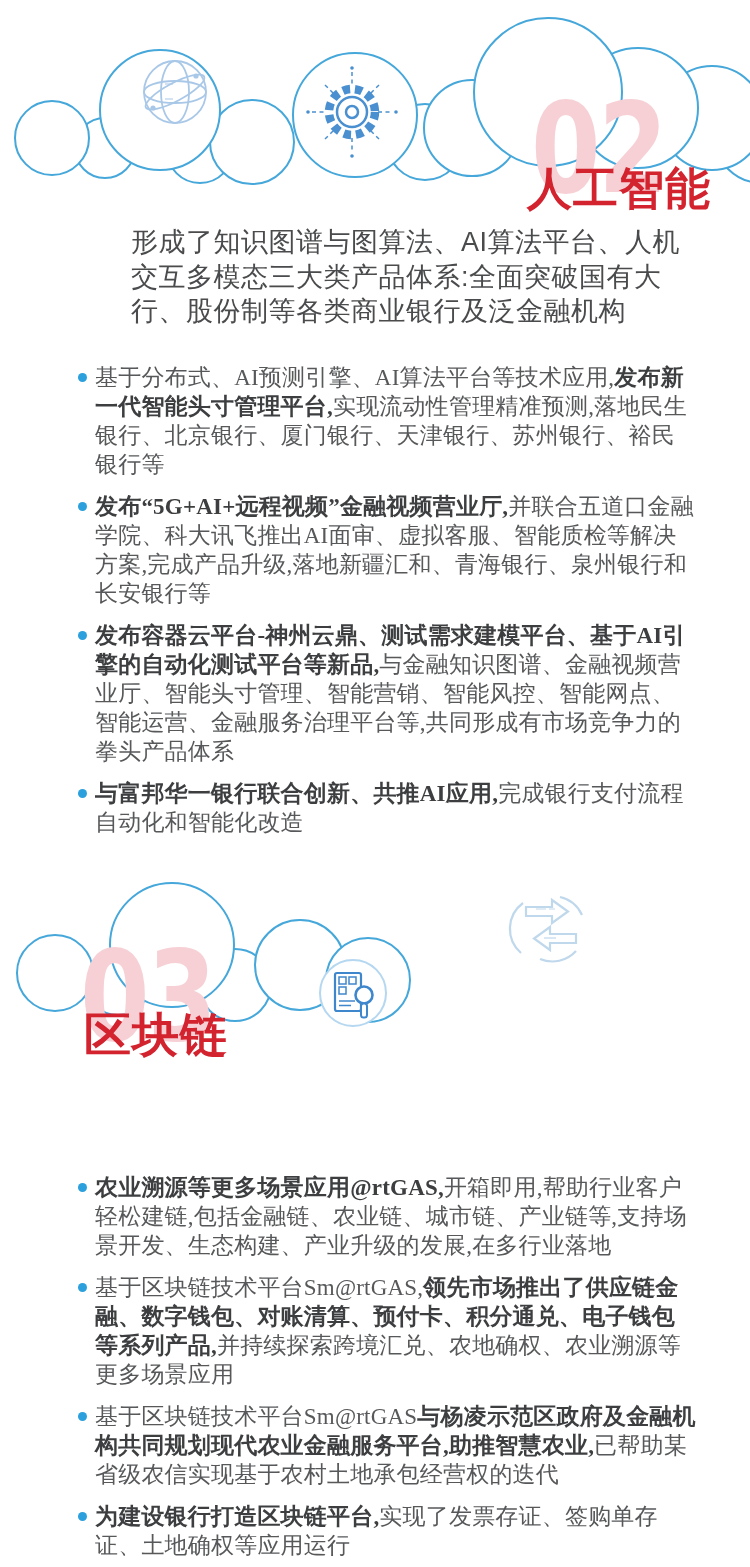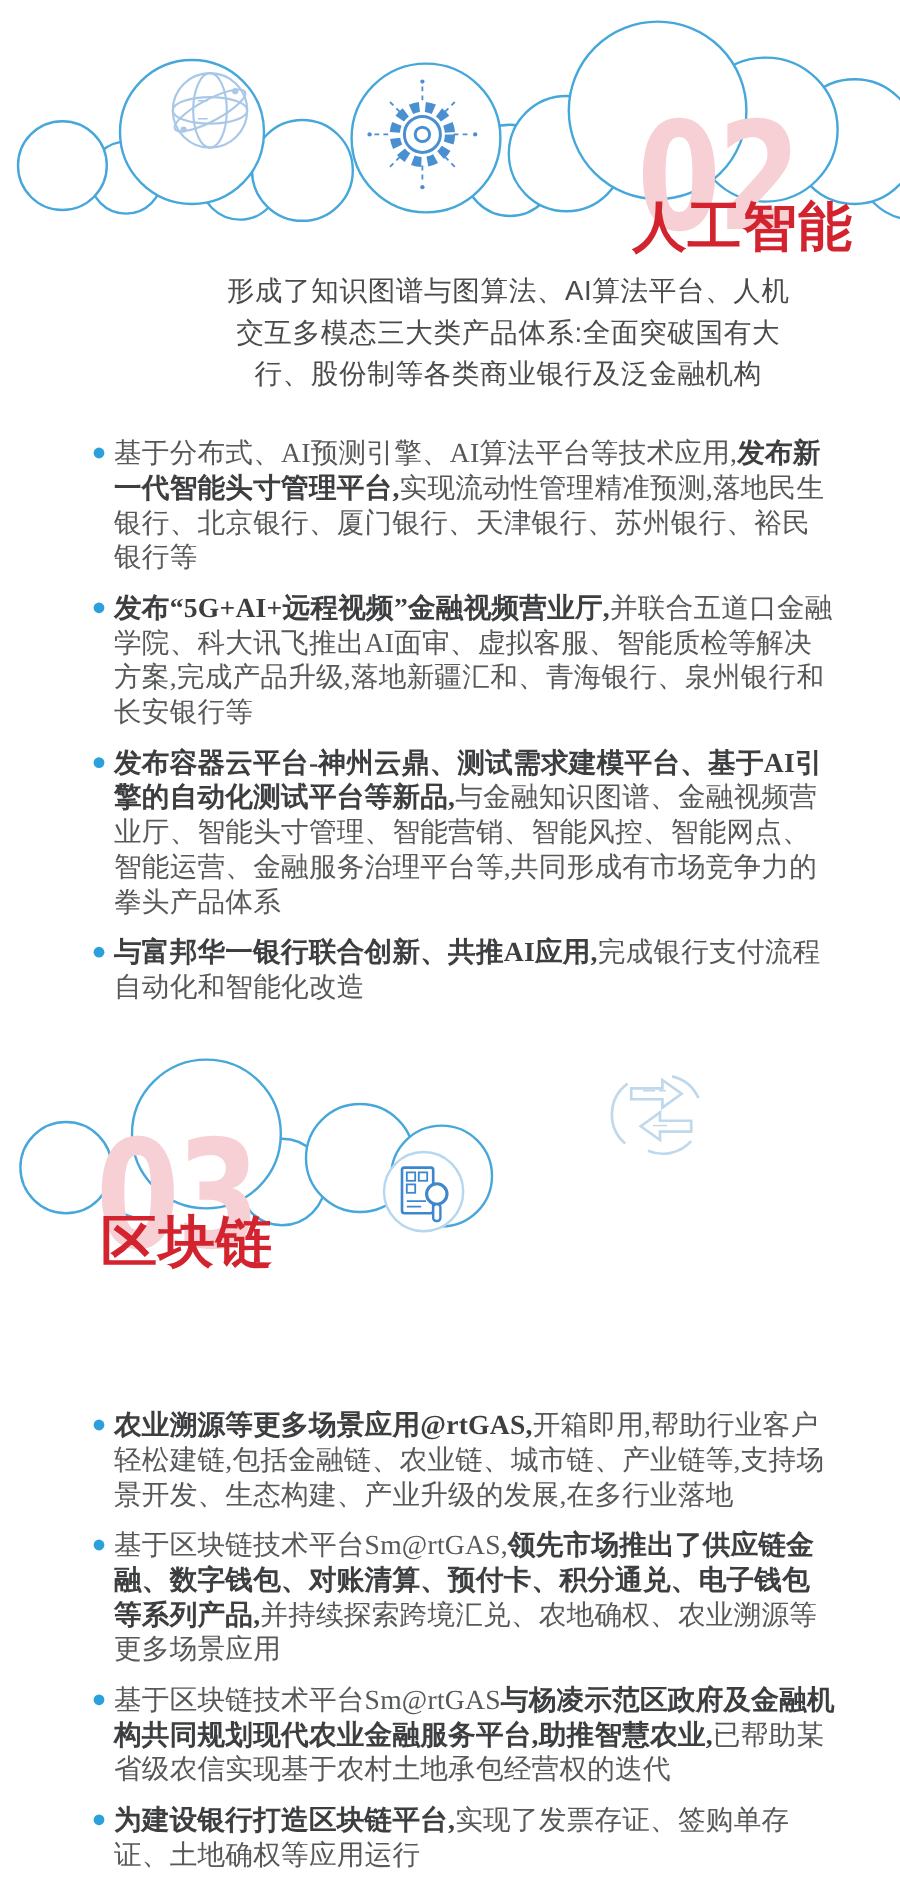--- a/index.html
+++ b/index.html
@@ -50,21 +50,21 @@
     white-space:nowrap;
   }
   .title-ai { left:527px; top:166px; font-size:45px; }
   .title-bc { left:84px;  top:1011px; font-size:47px; }
   .sec-subtitle {
     position:absolute;
     color:var(--subtitle-text);
     white-space:pre-line;
     letter-spacing:0.5px;
   }
-  .subtitle-ai { left:131px; top:225px; width:585px; font-size:23px; line-height:34.5px;text-align:center; }
+  .subtitle-ai { left:131px; top:225px; width:585px; font-size:27px; line-height:34.5px; }
   .subtitle-bc { left:84px;  top:1074px; width:600px; font-size:30px; line-height:38px; }
   .bullets {
     position:absolute;
     list-style:none;
     width:620px;
   }
   .bullets-ai { left:78px; top:363px; }
   .bullets-bc { left:78px; top:1173px; }
   .bullet-item {
     display:flex;

